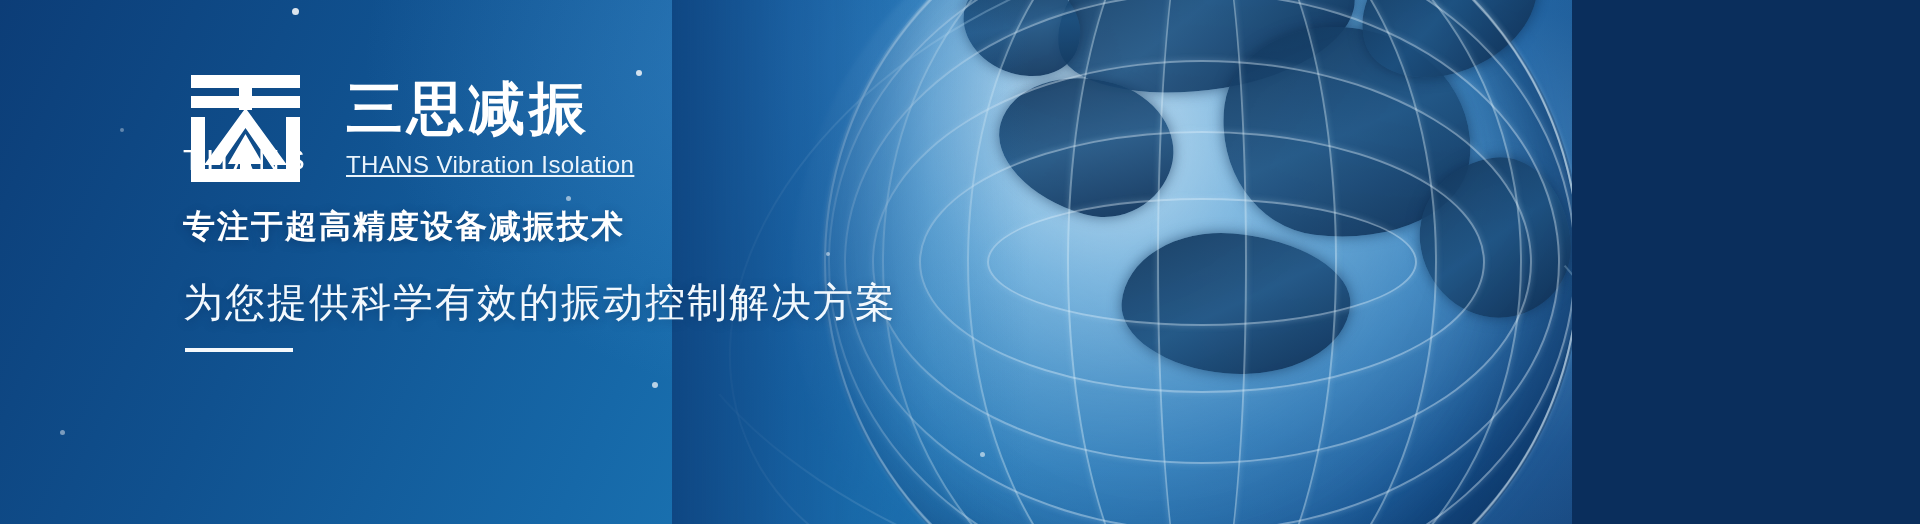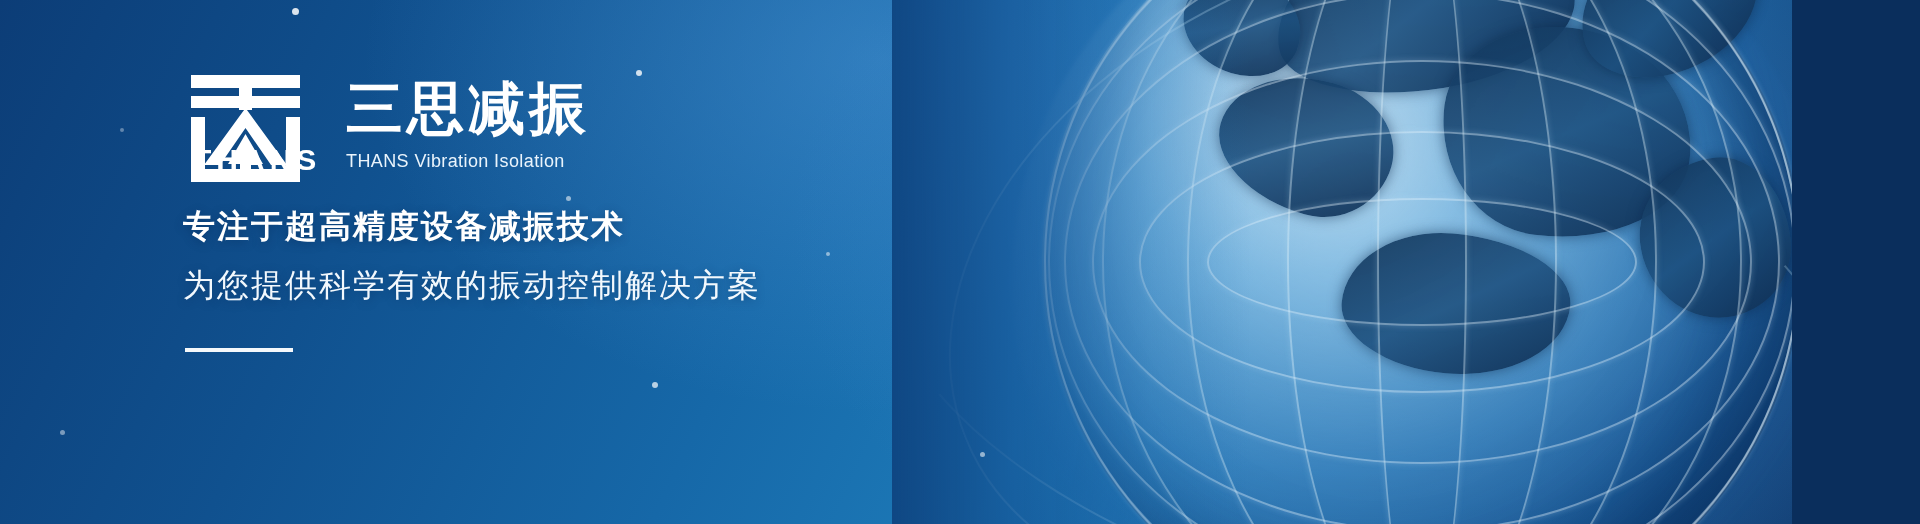--- a/index.html
+++ b/index.html
@@ -4,21 +4,21 @@
 <style>
   * { margin:0; padding:0; box-sizing:border-box; }
   html, body {
     width:1920px; height:524px;
     font-family:"Liberation Sans", sans-serif;
     background:#0a2e5c; overflow:hidden;
   }
 
   .banner {
     position:relative;
-    width:1792px; height:524px;
+    width:1572px; height:524px;
     overflow:hidden;
     background:
       radial-gradient(ellipse 900px 620px at 1420px 230px, rgba(120,185,235,0.55) 0%, rgba(60,130,200,0.30) 38%, rgba(12,62,122,0.0) 70%),
       radial-gradient(ellipse 760px 520px at 880px 60px, rgba(90,160,225,0.40) 0%, rgba(20,75,145,0.0) 68%),
       linear-gradient(115deg, #0c3d77 0%, #10518f 22%, #1668a8 44%, #1d7ab8 60%, #1a64a0 76%, #123f74 100%);
   }
 
   
   .globe-wrap {
     position:absolute; right:0; top:0;
@@ -95,39 +95,39 @@
 
   .mark { width:125px; height:113px; position:relative; flex:0 0 auto; }
   .mark svg { display:block; }
 
   .brand-text { margin-left:38px; padding-top:8px; }
   .brand-cn {
     font-size:57px; line-height:1.0; font-weight:700; color:#ffffff;
     letter-spacing:4px; white-space:nowrap;
   }
   .brand-en {
-    margin-top:14px; font-size:18px; color:#eaf4fc; letter-spacing:0.4px;
-    white-space:nowrap; font-weight:400;
+    margin-top:14px; font-size:24px; color:#eaf4fc; letter-spacing:0.4px;
+    white-space:nowrap; font-weight:400;text-decoration:underline;
   }
 
   .wordmark {
-    position:absolute; left:10px; top:143px;
-    font-size:30px; font-weight:700; color:#ffffff;
+    position:absolute; left:0; top:143px;
+    font-size:30px; font-weight:400; color:#ffffff;
     letter-spacing:5px; white-space:nowrap;
   }
 
   .headline {
     position:absolute; left:0; top:205px;
     font-size:32px; font-weight:700; color:#ffffff;
     letter-spacing:2px; white-space:nowrap;
     text-shadow:0 2px 10px rgba(6,40,84,0.45);
   }
   .subhead {
-    position:absolute; left:0; top:264px;
-    font-size:32px; font-weight:400; color:#f2f8fd;
+    position:absolute; left:0; top:275px;
+    font-size:40px; font-weight:400; color:#f2f8fd;
     letter-spacing:2px; white-space:nowrap;
     text-shadow:0 2px 10px rgba(6,40,84,0.40);
   }
   .rule {
     position:absolute; left:2px; top:348px;
     width:108px; height:4px; background:#ffffff; opacity:0.96;
   }
 </style>
 </head>
 <body>

